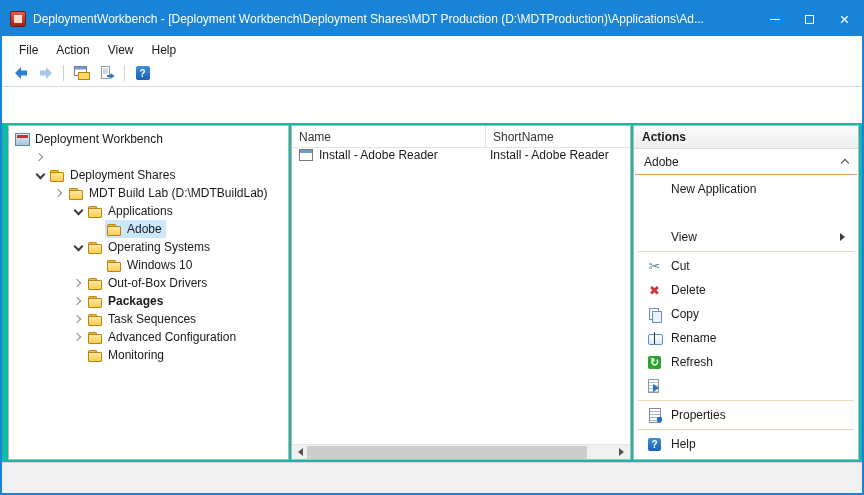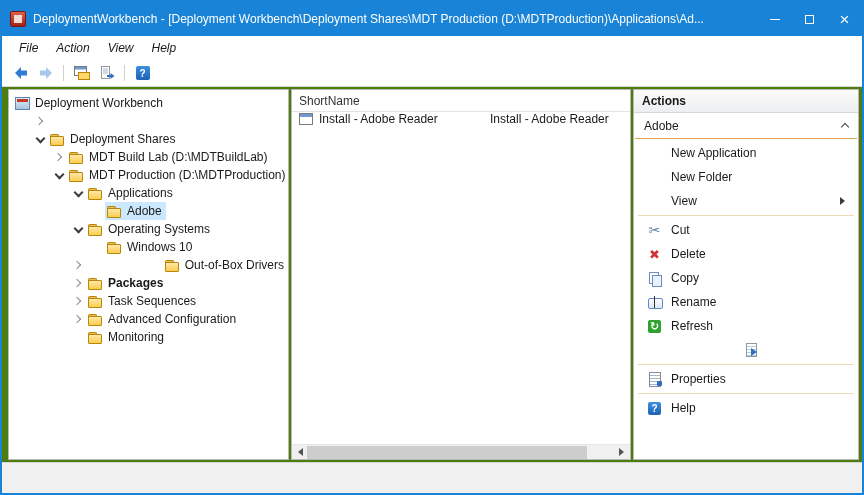--- a/index.html
+++ b/index.html
@@ -16,32 +16,32 @@
   .app-icon { width:16px; height:16px; margin-right:7px; position:relative; background:linear-gradient(#e0604e,#9e2318); border-radius:2px; border:1px solid #7e150c; flex:0 0 auto;}
   .app-icon::after { content:""; position:absolute; left:3px; top:3px; right:3px; bottom:3px; background:#f4ddd2; }
   .title-text { flex:1; white-space:nowrap; overflow:hidden; font-size:12px; }
   .win-controls { display:flex; height:100%; flex:0 0 auto; }
   .win-btn { width:35px; height:100%; display:flex; align-items:center; justify-content:center; color:#fff; cursor:default; }
   .glyph-min { width:10px; height:1px; background:#fff; display:block; }
   .glyph-max { width:9px; height:9px; border:1px solid #fff; display:block; }
   .glyph-close::before { content:"×"; font-size:17px; line-height:1; font-weight:400; }
 
   
-  .menubar { height:24px; background:#fff; display:flex; align-items:center; padding-left:8px; flex:0 0 auto;font-style:italic; }
+  .menubar { height:24px; background:#fff; display:flex; align-items:flex-end; padding-left:8px; flex:0 0 auto; }
   .menu-item { padding:3px 9px; cursor:default; }
 
   
   .toolbar { height:27px; background:#fff; border-bottom:1px solid #D9D9D9; display:flex; align-items:center; padding-left:7px; gap:2px; flex:0 0 auto; }
   .tb-btn { width:23px; height:23px; display:flex; align-items:center; justify-content:center; }
   .tb-sep { width:1px; height:16px; background:#D0D0D0; margin:0 4px; }
   .help-box::before { content:"?"; color:#fff; font-weight:bold; font-size:10px; }
   .help-box { width:14px; height:14px; background:linear-gradient(#3E8EDE,#1C62B5); border-radius:2px; display:flex; align-items:center; justify-content:center; }
 
   
-  .main { flex:1; position:relative; background:#4d7c0f; overflow:hidden; }
+  .main { flex:1; position:relative; background:#14b8a6; overflow:hidden;margin-top:36px; }
   .pane { position:absolute; top:2px; bottom:2px; border:1px solid #B8B8B8; background:#fff; overflow:hidden; }
   .tree-pane { left:6px; width:281px; }
   .list-pane { left:289px; width:340px; display:flex; flex-direction:column; }
   .actions-pane { left:631px; width:226px; display:flex; flex-direction:column; }
 
   
   .tree { padding-top:4px; }
   .tree-row { height:18px; display:flex; align-items:center; white-space:nowrap; cursor:default; }
   .chev { width:16px; height:16px; flex:0 0 16px; display:flex; align-items:center; justify-content:center; }
   .chev.chev-collapsed::before { content:""; width:5px; height:5px; border-top:1px solid #8a8a8a; border-right:1px solid #8a8a8a; transform:rotate(45deg); margin-right:2px; display:block; }
@@ -73,21 +73,21 @@
   .sb-thumb { width:280px; height:13px; background:#CDCDCD; flex:0 0 auto; }
   .sb-fill { flex:1; }
 
   
   .actions-title { height:23px; display:flex; align-items:center; padding-left:8px; font-weight:bold; background:linear-gradient(#FBFBFB,#EDEEF0); border-bottom:1px solid #D8D8D8; flex:0 0 auto; cursor:default; }
   .actions-section { height:25px; display:flex; align-items:center; padding:0 10px 0 10px; flex:0 0 auto; cursor:default; }
   .section-label { flex:1; }
   .chev-up { width:6px; height:6px; border-left:1px solid #444; border-top:1px solid #444; transform:rotate(45deg); margin-top:3px; display:block; }
   .section-divider { height:1px; background:#E2A14E; margin:0 1px 2px 1px; flex:0 0 auto; }
   .actions-list { flex:1; }
-  .action-item { height:24px; display:flex; align-items:center; padding-left:12px; gap:8px; cursor:default;justify-content:center; }
+  .action-item { height:24px; display:flex; align-items:center; padding-left:12px; gap:8px; cursor:default; }
   .ai-icon { width:17px; height:16px; flex:0 0 17px; display:flex; align-items:center; justify-content:center; position:relative; }
   .ai-label { flex:1; white-space:nowrap; }
   .submenu-arrow { width:0; height:0; border:4px solid transparent; border-left:5px solid #3c3c3c; margin-right:9px; flex:0 0 auto; display:block; }
   .action-divider { height:1px; background:#EFD9B8; margin:2px 4px; }
 
   .ai-cut::before { content:"✂"; font-size:14px; color:#5A7FA6; }
   .ai-copy::before { content:""; position:absolute; left:3px; top:2px; width:8px; height:10px; border:1px solid #6C8EBF; background:#fff; }
   .ai-copy::after { content:""; position:absolute; left:6px; top:5px; width:8px; height:10px; border:1px solid #6C8EBF; background:#EAF2FB; }
   .ai-delete::before { content:"✖"; font-size:13px; color:#D13438; }
   .ai-rename::before { content:""; position:absolute; left:2px; top:4px; width:13px; height:9px; border:1px solid #5B8BC9; background:linear-gradient(#fff,#DCE9F7); border-radius:2px; }
@@ -185,27 +185,20 @@
       <span class="tlabel">Deployment Shares</span>
     </span>
   </div>
           <div class="tree-row" style="padding-left: 42px;">
     <span class="chev chev-collapsed"></span>
     <span class="trow-content">
       <span class="ticon t-folder"></span>
       <span class="tlabel">MDT Build Lab (D:\MDTBuildLab)</span>
     </span>
   </div>
-          <div class="tree-row" style="padding-left: 42px;">
-    <span class="chev chev-expanded"></span>
-    <span class="trow-content">
-      <span class="ticon t-folder"></span>
-      <span class="tlabel">MDT Production (D:\MDTProduction)</span>
-    </span>
-  </div>
           <div class="tree-row" style="padding-left: 61px;">
     <span class="chev chev-expanded"></span>
     <span class="trow-content">
       <span class="ticon t-folder"></span>
       <span class="tlabel">Applications</span>
     </span>
   </div>
           <div class="tree-row" style="padding-left: 80px;">
     <span class="chev chev-leaf"></span>
     <span class="trow-content selected">
@@ -220,21 +213,21 @@
       <span class="tlabel">Operating Systems</span>
     </span>
   </div>
           <div class="tree-row" style="padding-left: 80px;">
     <span class="chev chev-leaf"></span>
     <span class="trow-content">
       <span class="ticon t-folder"></span>
       <span class="tlabel">Windows 10</span>
     </span>
   </div>
-          <div class="tree-row" style="padding-left: 61px; justify-content: space-between;">
+          <div class="tree-row" style="padding-left: 61px;">
     <span class="chev chev-collapsed"></span>
     <span class="trow-content">
       <span class="ticon t-folder"></span>
       <span class="tlabel">Out-of-Box Drivers</span>
     </span>
   </div>
           <div class="tree-row" style="padding-left: 61px; font-weight: bold;">
     <span class="chev chev-collapsed"></span>
     <span class="trow-content">
       <span class="ticon t-folder"></span>
@@ -260,20 +253,21 @@
     <span class="trow-content">
       <span class="ticon t-folder"></span>
       <span class="tlabel">Monitoring</span>
     </span>
   </div>
         </div>
     </div>
 
     <div class="pane list-pane">
       <div class="list-header">
+        <div class="col-h col-name">Name</div>
         <div class="col-h col-short">ShortName</div>
       </div>
       <div class="list-body">
         <div class="list-row">
           <div class="cell-name">
             <span class="appfile-icon"></span>
             <span>Install - Adobe Reader</span>
           </div>
           <div class="cell-short">Install - Adobe Reader</div>
         </div>
@@ -298,21 +292,20 @@
       </div>
       <div class="section-divider"></div>
       <div class="actions-list">
           <div class="action-item">
     <span class="ai-icon"></span>
     <span class="ai-label">New Application</span>
 
   </div>
           <div class="action-item">
     <span class="ai-icon"></span>
-    <span class="ai-label">New Folder</span>
 
   </div>
           <div class="action-item">
     <span class="ai-icon"></span>
     <span class="ai-label">View</span>
     <span class="submenu-arrow"></span>
   </div>
           <div class="action-divider"></div>
           <div class="action-item">
     <span class="ai-icon ai-cut"></span>

